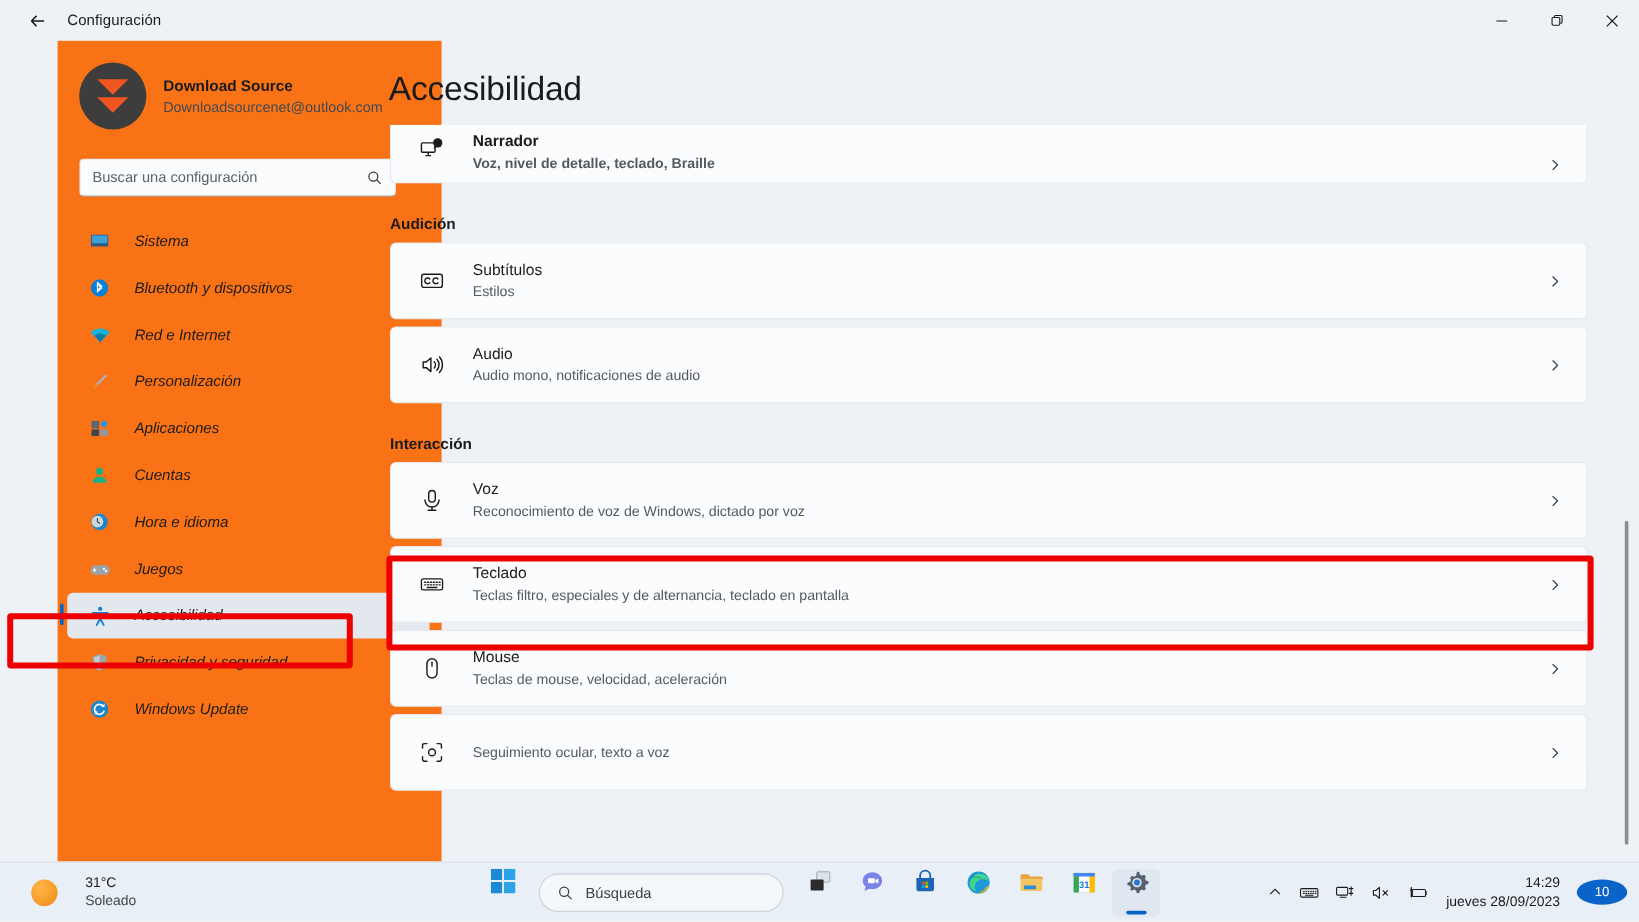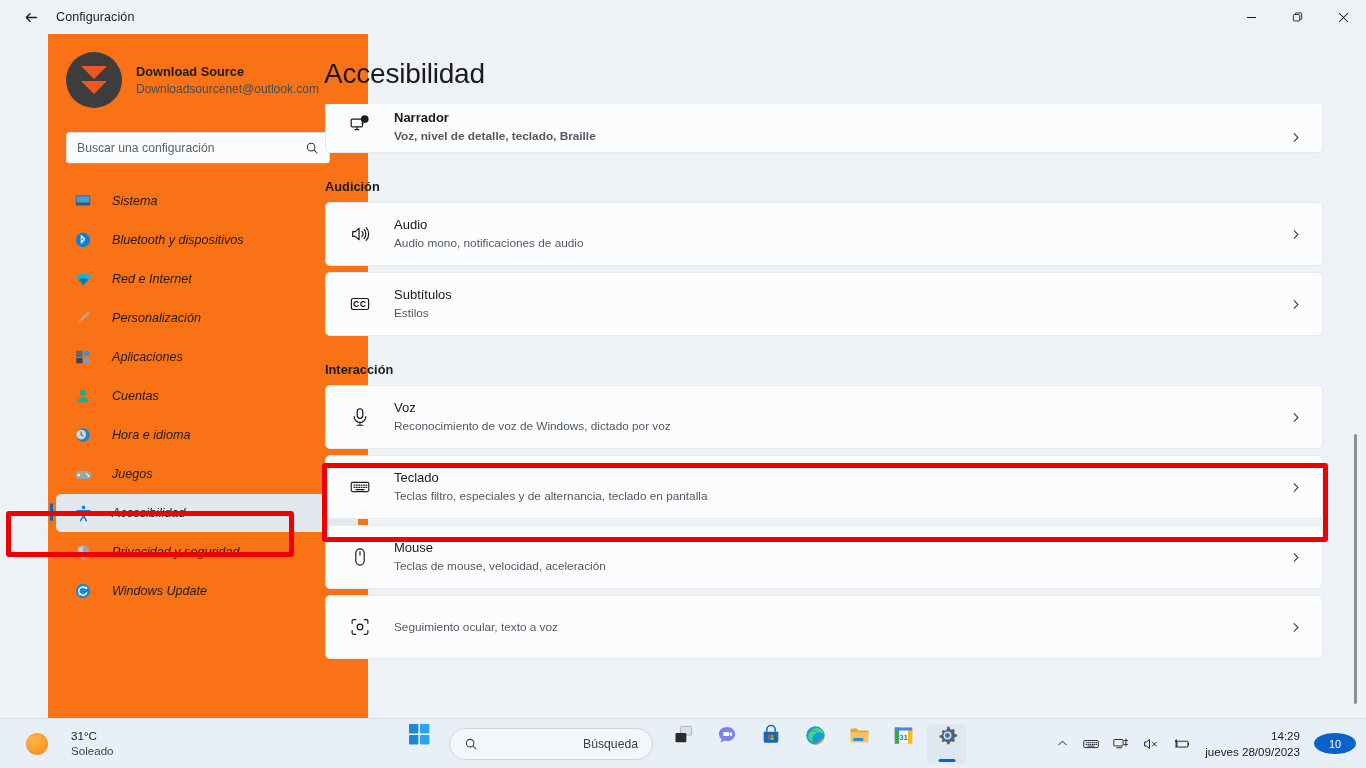--- a/index.html
+++ b/index.html
@@ -306,21 +306,20 @@
   }
   .searchbox {
     width: 204px; height: 32px;
     background: #f5f8fb;
     border: 1px solid #ccd4dd;
     border-radius: 16px;
     display: flex;
     align-items: center;
     padding: 12px 14px;
     margin: 0 6px;
-    justify-content: space-between;
   }
   .searchbox-label {
     margin-left: 10px;
     font-size: 12.2px;
     color: #3a4046;
   }
 
   .tray {
     position: absolute;
     right: 10px;
@@ -555,48 +554,48 @@
           <svg width="13" height="13" viewBox="0 0 16 16" fill="none" stroke="currentColor" stroke-width="1.35">
             <path d="M6 3l5 5-5 5"></path>
           </svg>
         </div>
       </div>
 
       <div class="section-head">Audición</div>
 
       <div class="card">
         <div class="card-icon">
+          <svg width="22" height="22" viewBox="0 0 24 24" fill="none" stroke="#1b1b1b" stroke-width="1.3">
+            <rect x="2.6" y="6" width="18.8" height="12" rx="2"></rect>
+            <path d="M10 10.3a2.6 2.6 0 1 0 0 3.4M17.4 10.3a2.6 2.6 0 1 0 0 3.4" stroke-linecap="round"></path>
+          </svg>
+        </div>
+        <div class="card-text">
+          <div class="card-title">Subtítulos</div>
+          <div class="card-sub">Estilos</div>
+        </div>
+        <div class="card-chevron">
+          <svg width="13" height="13" viewBox="0 0 16 16" fill="none" stroke="currentColor" stroke-width="1.35">
+              <path d="M6 3l5 5-5 5"></path>
+            </svg>
+        </div>
+      </div>
+
+      <div class="card">
+        <div class="card-icon">
           <svg width="22" height="22" viewBox="0 0 24 24" fill="none" stroke="#1b1b1b" stroke-width="1.3" stroke-linejoin="round">
             <path d="M4 9.4h2.8L11 5.8v12.4L6.8 14.6H4z"></path>
             <path d="M14 9.2a4 4 0 0 1 0 5.6" stroke-linecap="round"></path>
             <path d="M16.4 7a7.3 7.3 0 0 1 0 10" stroke-linecap="round"></path>
             <path d="M18.8 5a10.4 10.4 0 0 1 0 14" stroke-linecap="round"></path>
           </svg>
         </div>
         <div class="card-text">
           <div class="card-title">Audio</div>
           <div class="card-sub">Audio mono, notificaciones de audio</div>
-        </div>
-        <div class="card-chevron">
-          <svg width="13" height="13" viewBox="0 0 16 16" fill="none" stroke="currentColor" stroke-width="1.35">
-              <path d="M6 3l5 5-5 5"></path>
-            </svg>
-        </div>
-      </div>
-
-      <div class="card">
-        <div class="card-icon">
-          <svg width="22" height="22" viewBox="0 0 24 24" fill="none" stroke="#1b1b1b" stroke-width="1.3">
-            <rect x="2.6" y="6" width="18.8" height="12" rx="2"></rect>
-            <path d="M10 10.3a2.6 2.6 0 1 0 0 3.4M17.4 10.3a2.6 2.6 0 1 0 0 3.4" stroke-linecap="round"></path>
-          </svg>
-        </div>
-        <div class="card-text">
-          <div class="card-title">Subtítulos</div>
-          <div class="card-sub">Estilos</div>
         </div>
         <div class="card-chevron">
           <svg width="13" height="13" viewBox="0 0 16 16" fill="none" stroke="currentColor" stroke-width="1.35">
               <path d="M6 3l5 5-5 5"></path>
             </svg>
         </div>
       </div>
 
       <div class="section-head">Interacción</div>
 

